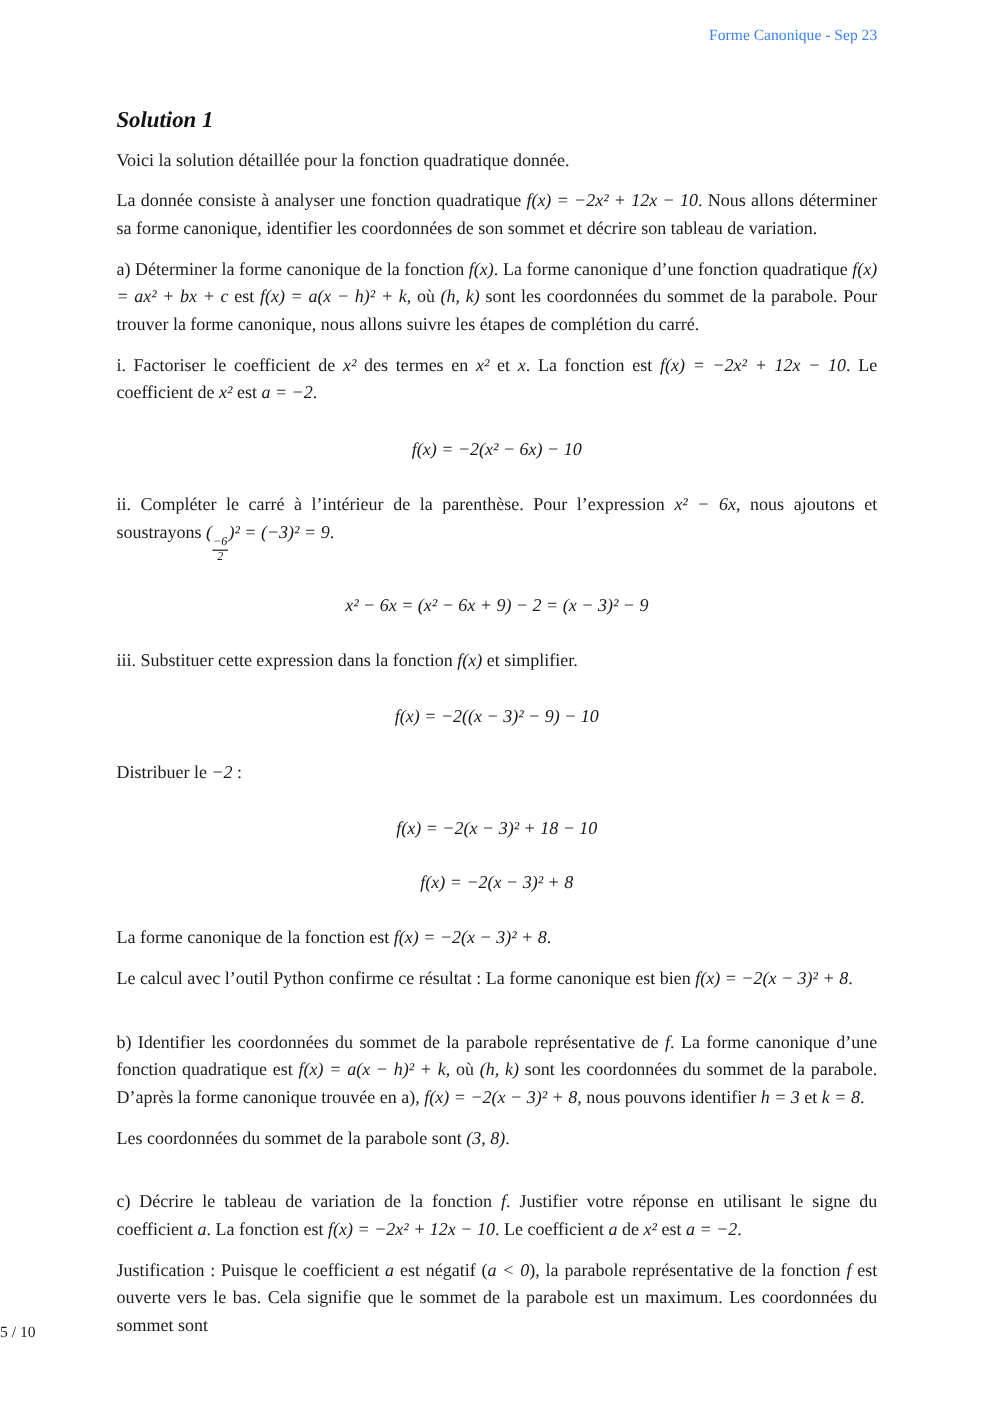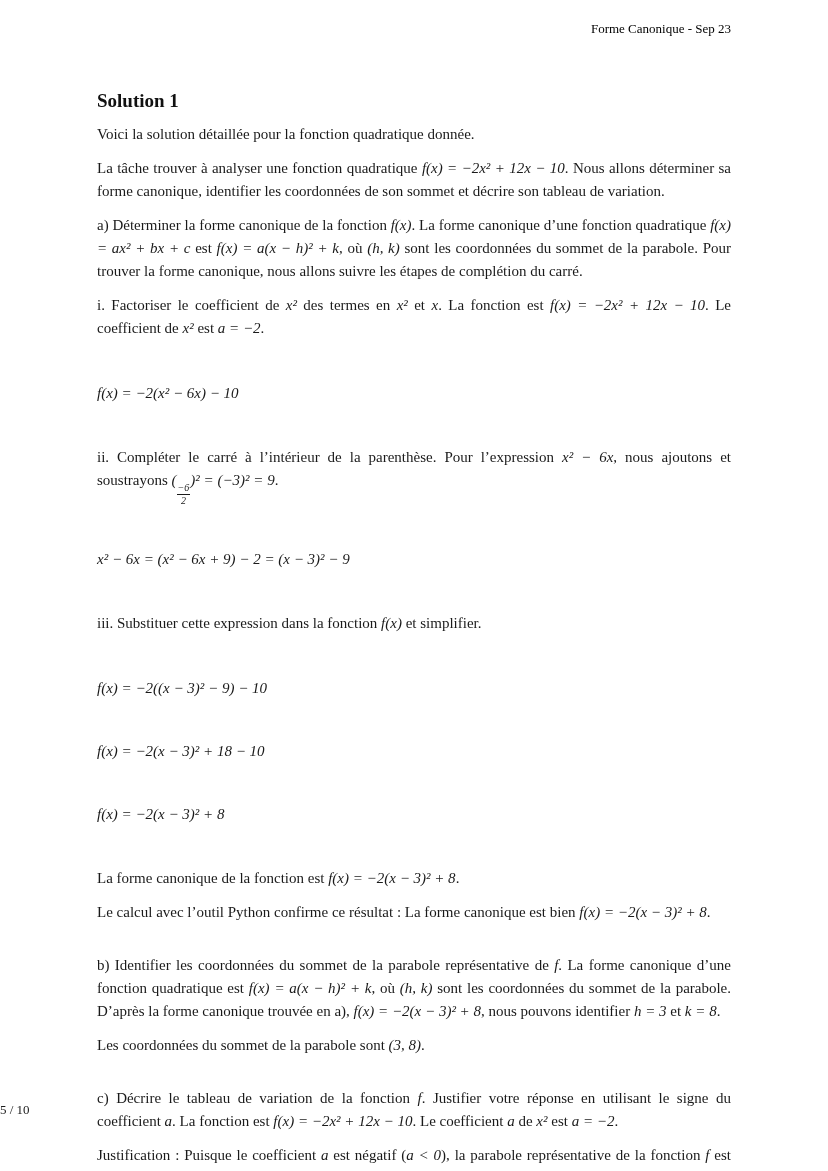--- a/index.html
+++ b/index.html
@@ -8,45 +8,46 @@
     width: 828px; height: 1171px;
     position: relative;
     font-family: "Liberation Serif", "DejaVu Serif", serif;
     color: #1a1a1a;
   }
   .page-header {
     position: absolute;
     top: 21px; left: 97px; right: 97px;
     text-align: right;
     font-size: 13px;
-    color: #000000;
+    color: #3b82f6;
   }
   .content {
     position: absolute;
     top: 90px; left: 97px; right: 97px;
   }
   h1.doc-title {
     font-size: 19px;
     font-weight: 700;
     margin-bottom: 4px;
     color: #111;
+    font-style: italic;
   }
   p.para {
     font-size: 15px;
     line-height: 23px;
     text-align: justify;
     margin: 11px 0;
   }
   .gap-above { margin-top: 30px !important; }
   .math { font-style: italic; }
   div.eq {
     font-size: 15px;
     font-style: italic;
-    text-align: left;
-    margin: 43px 0;
+    text-align: center;
+    margin: 25px 0;
     line-height: 20px;
   }
   .frac {
     display: inline-flex;
     flex-direction: column;
     vertical-align: -6px;
     text-align: center;
     font-size: 10px;
     line-height: 1.15;
   }
@@ -63,39 +64,40 @@
 <body>
 
 <div class="page-header">Forme Canonique - Sep 23</div>
 
 <div class="content">
 
   <h1 class="doc-title">Solution 1</h1>
 
   <p class="para"><span>Voici la solution détaillée pour la fonction quadratique donnée.</span></p>
 
-  <p class="para"><span>La tâche trouver à analyser une fonction quadratique </span><span class="math">f(x) = −2x² + 12x − 10</span><span>. Nous allons déterminer sa forme canonique, identifier les coordonnées de son sommet et décrire son tableau de variation.</span></p>
+  <p class="para"><span>La donnée consiste à analyser une fonction quadratique </span><span class="math">f(x) = −2x² + 12x − 10</span><span>. Nous allons déterminer sa forme canonique, identifier les coordonnées de son sommet et décrire son tableau de variation.</span></p>
 
   <p class="para"><span>a) Déterminer la forme canonique de la fonction </span><span class="math">f(x)</span><span>. La forme canonique d’une fonction quadratique </span><span class="math">f(x) = ax² + bx + c</span><span> est </span><span class="math">f(x) = a(x − h)² + k</span><span>, où </span><span class="math">(h, k)</span><span> sont les coordonnées du sommet de la parabole. Pour trouver la forme canonique, nous allons suivre les étapes de complétion du carré.</span></p>
 
   <p class="para"><span>i. Factoriser le coefficient de </span><span class="math">x²</span><span> des termes en </span><span class="math">x²</span><span> et </span><span class="math">x</span><span>. La fonction est </span><span class="math">f(x) = −2x² + 12x − 10</span><span>. Le coefficient de </span><span class="math">x²</span><span> est </span><span class="math">a = −2</span><span>.</span></p>
 
   <div class="eq">f(x) = −2(x² − 6x) − 10</div>
 
   <p class="para"><span>ii. Compléter le carré à l’intérieur de la parenthèse. Pour l’expression </span><span class="math">x² − 6x</span><span>, nous ajoutons et soustrayons </span><span class="math">(</span><span class="frac math">
         <span class="num">−6</span>
         <span class="den">2</span>
       </span><span class="math">)² = (−3)² = 9</span><span>.</span></p>
 
   <div class="eq">x² − 6x = (x² − 6x + 9) − 2 = (x − 3)² − 9</div>
 
   <p class="para"><span>iii. Substituer cette expression dans la fonction </span><span class="math">f(x)</span><span> et simplifier.</span></p>
 
   <div class="eq">f(x) = −2((x − 3)² − 9) − 10</div>
 
+  <p class="para"><span>Distribuer le </span><span class="math">−2</span><span> :</span></p>
 
 
   <div class="eq">f(x) = −2(x − 3)² + 18 − 10</div>
 
   <div class="eq">f(x) = −2(x − 3)² + 8</div>
 
   <p class="para"><span>La forme canonique de la fonction est </span><span class="math">f(x) = −2(x − 3)² + 8</span><span>.</span></p>
 
   <p class="para"><span>Le calcul avec l’outil Python confirme ce résultat : La forme canonique est bien </span><span class="math">f(x) = −2(x − 3)² + 8</span><span>.</span></p>
 

